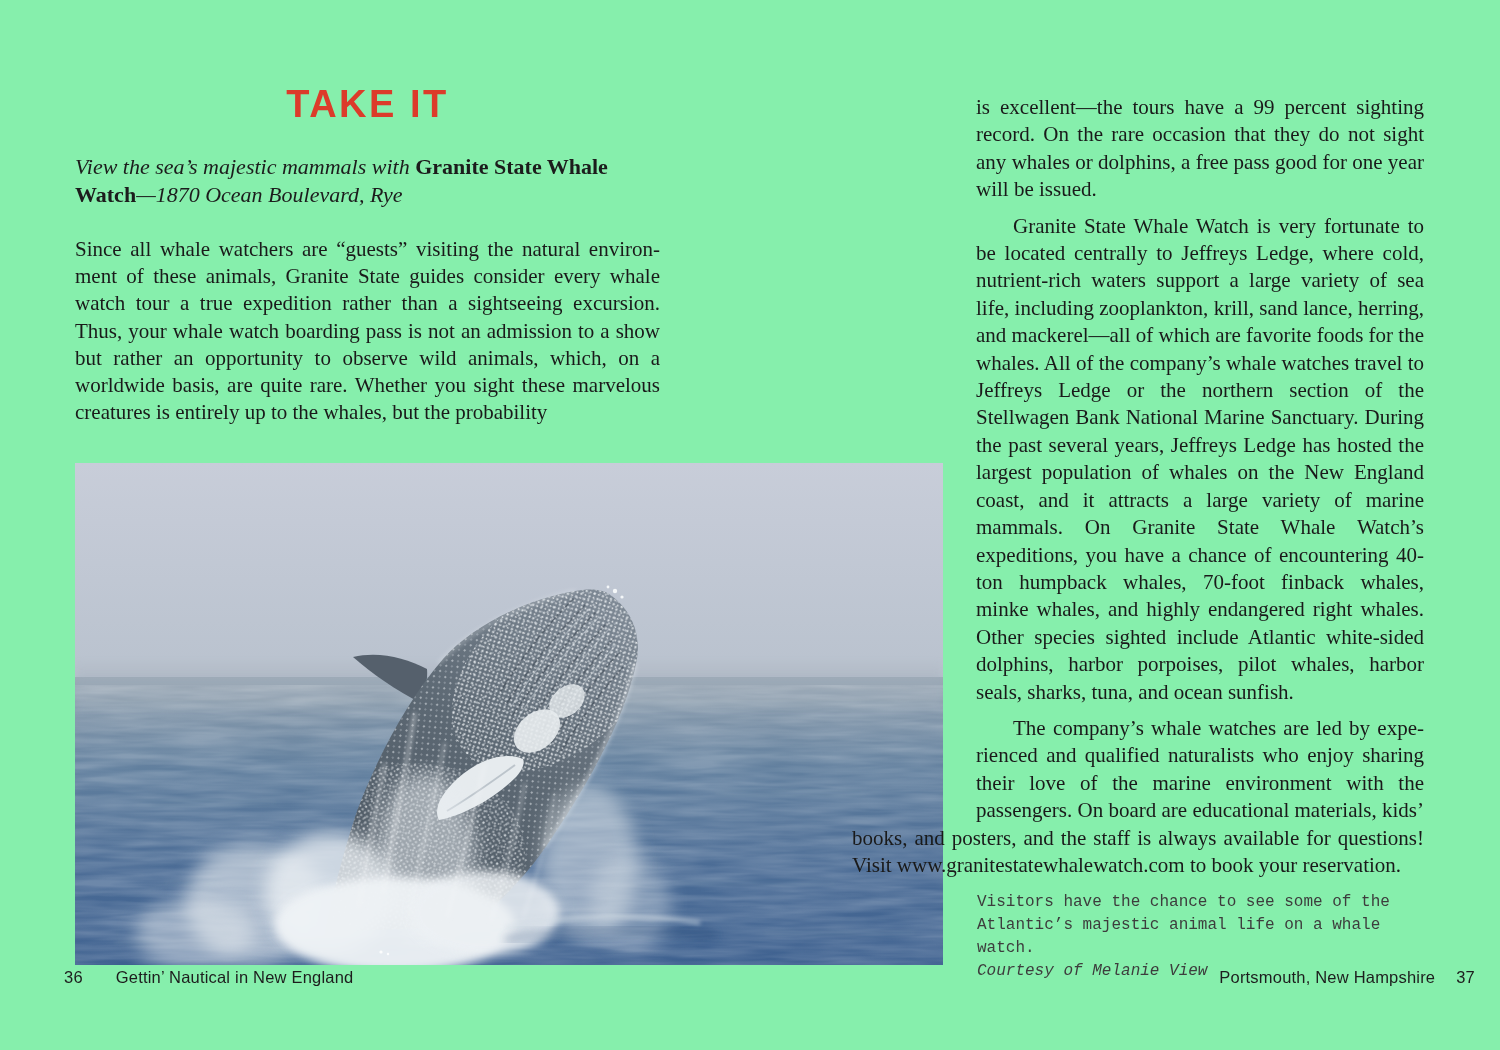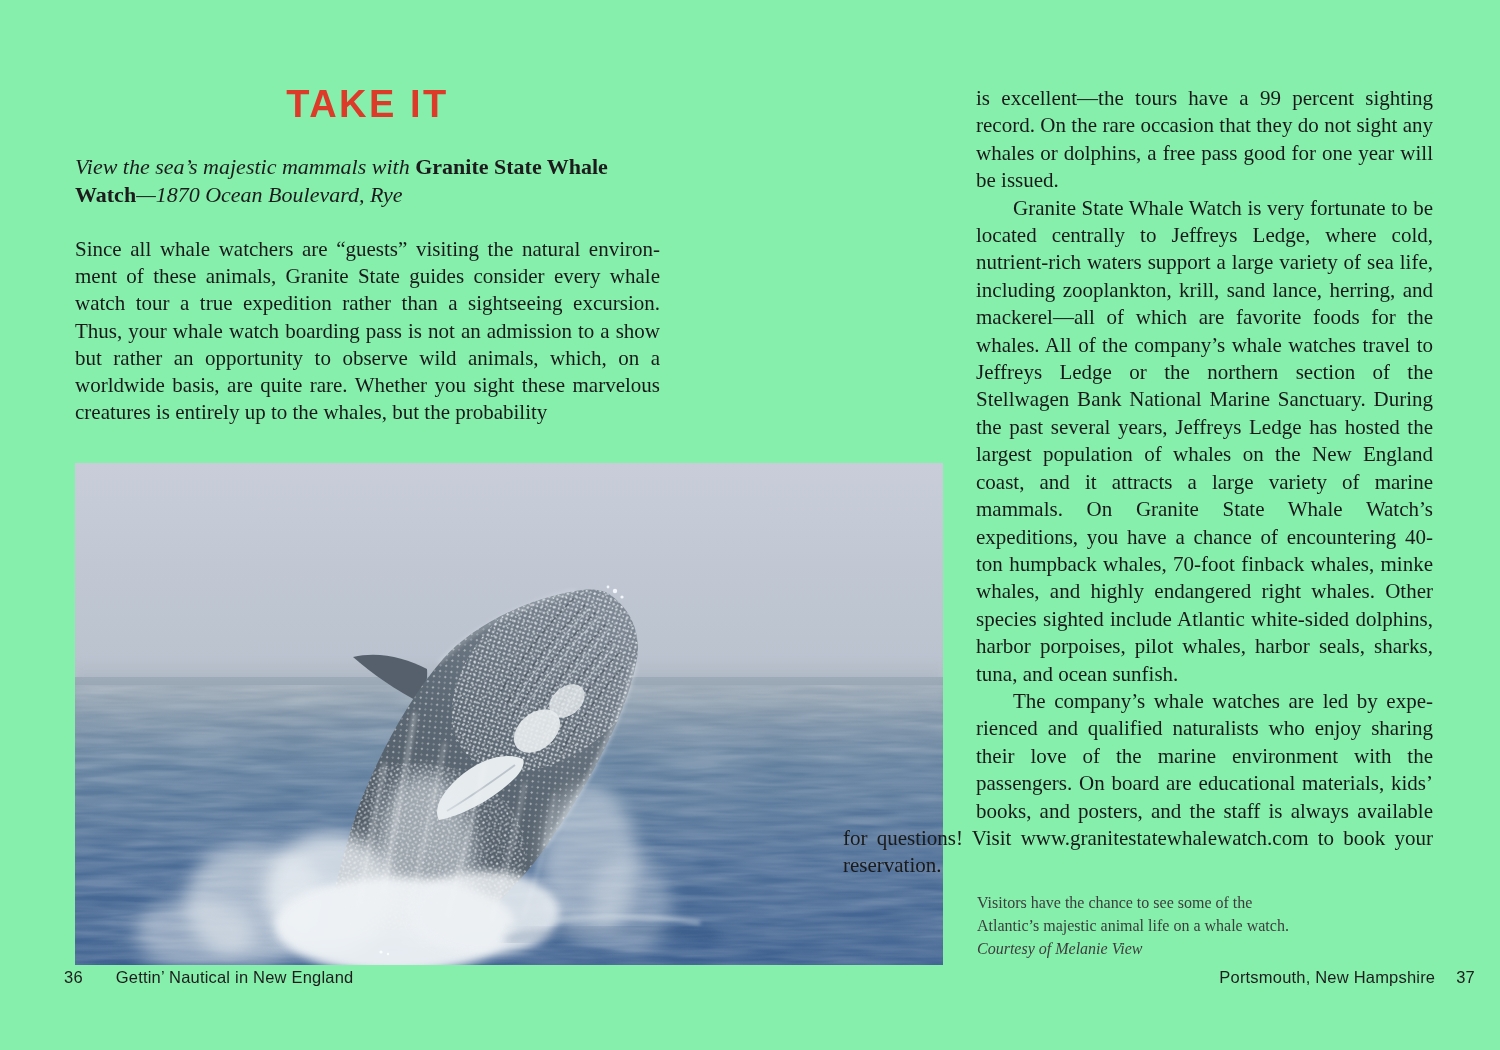--- a/index.html
+++ b/index.html
@@ -26,28 +26,28 @@
 
   
   .photo { position:absolute; left:75px; top:463px; width:868px; height:502px; margin:0; }
   .photo svg { display:block; width:868px; height:502px; }
 
   
   .right-col {
     position:absolute; left:843px; top:85px; width:590px;
     font-size:21px; line-height:27.4px; text-align:justify; color:#1a1a1a;
   }
-  .right-col p { margin:0; }
+  .right-col p { margin:9px; }
   .right-col p.ind { text-indent:37px;font-family:Liberation Serif, serif; }
   .wrap-spacer { float:left; width:133px; height:380px; margin-top:356px; }
 
   
   .caption {
     position:absolute; left:977px; top:891px; width:450px;
-    font-family:Liberation Serif, serif; font-size:16px; line-height:23px;
+    font-family:Liberation Mono, monospace; font-size:16px; line-height:23px;
     color:#3d3d3d;
   }
   .caption .credit { font-style:italic; }
 
   
   .footer-left, .footer-right {
     position:absolute; top:968px;
     font-family:"Liberation Sans", sans-serif; font-size:16.5px;
     color:#1d1d1d; letter-spacing:0.2px;
   }

